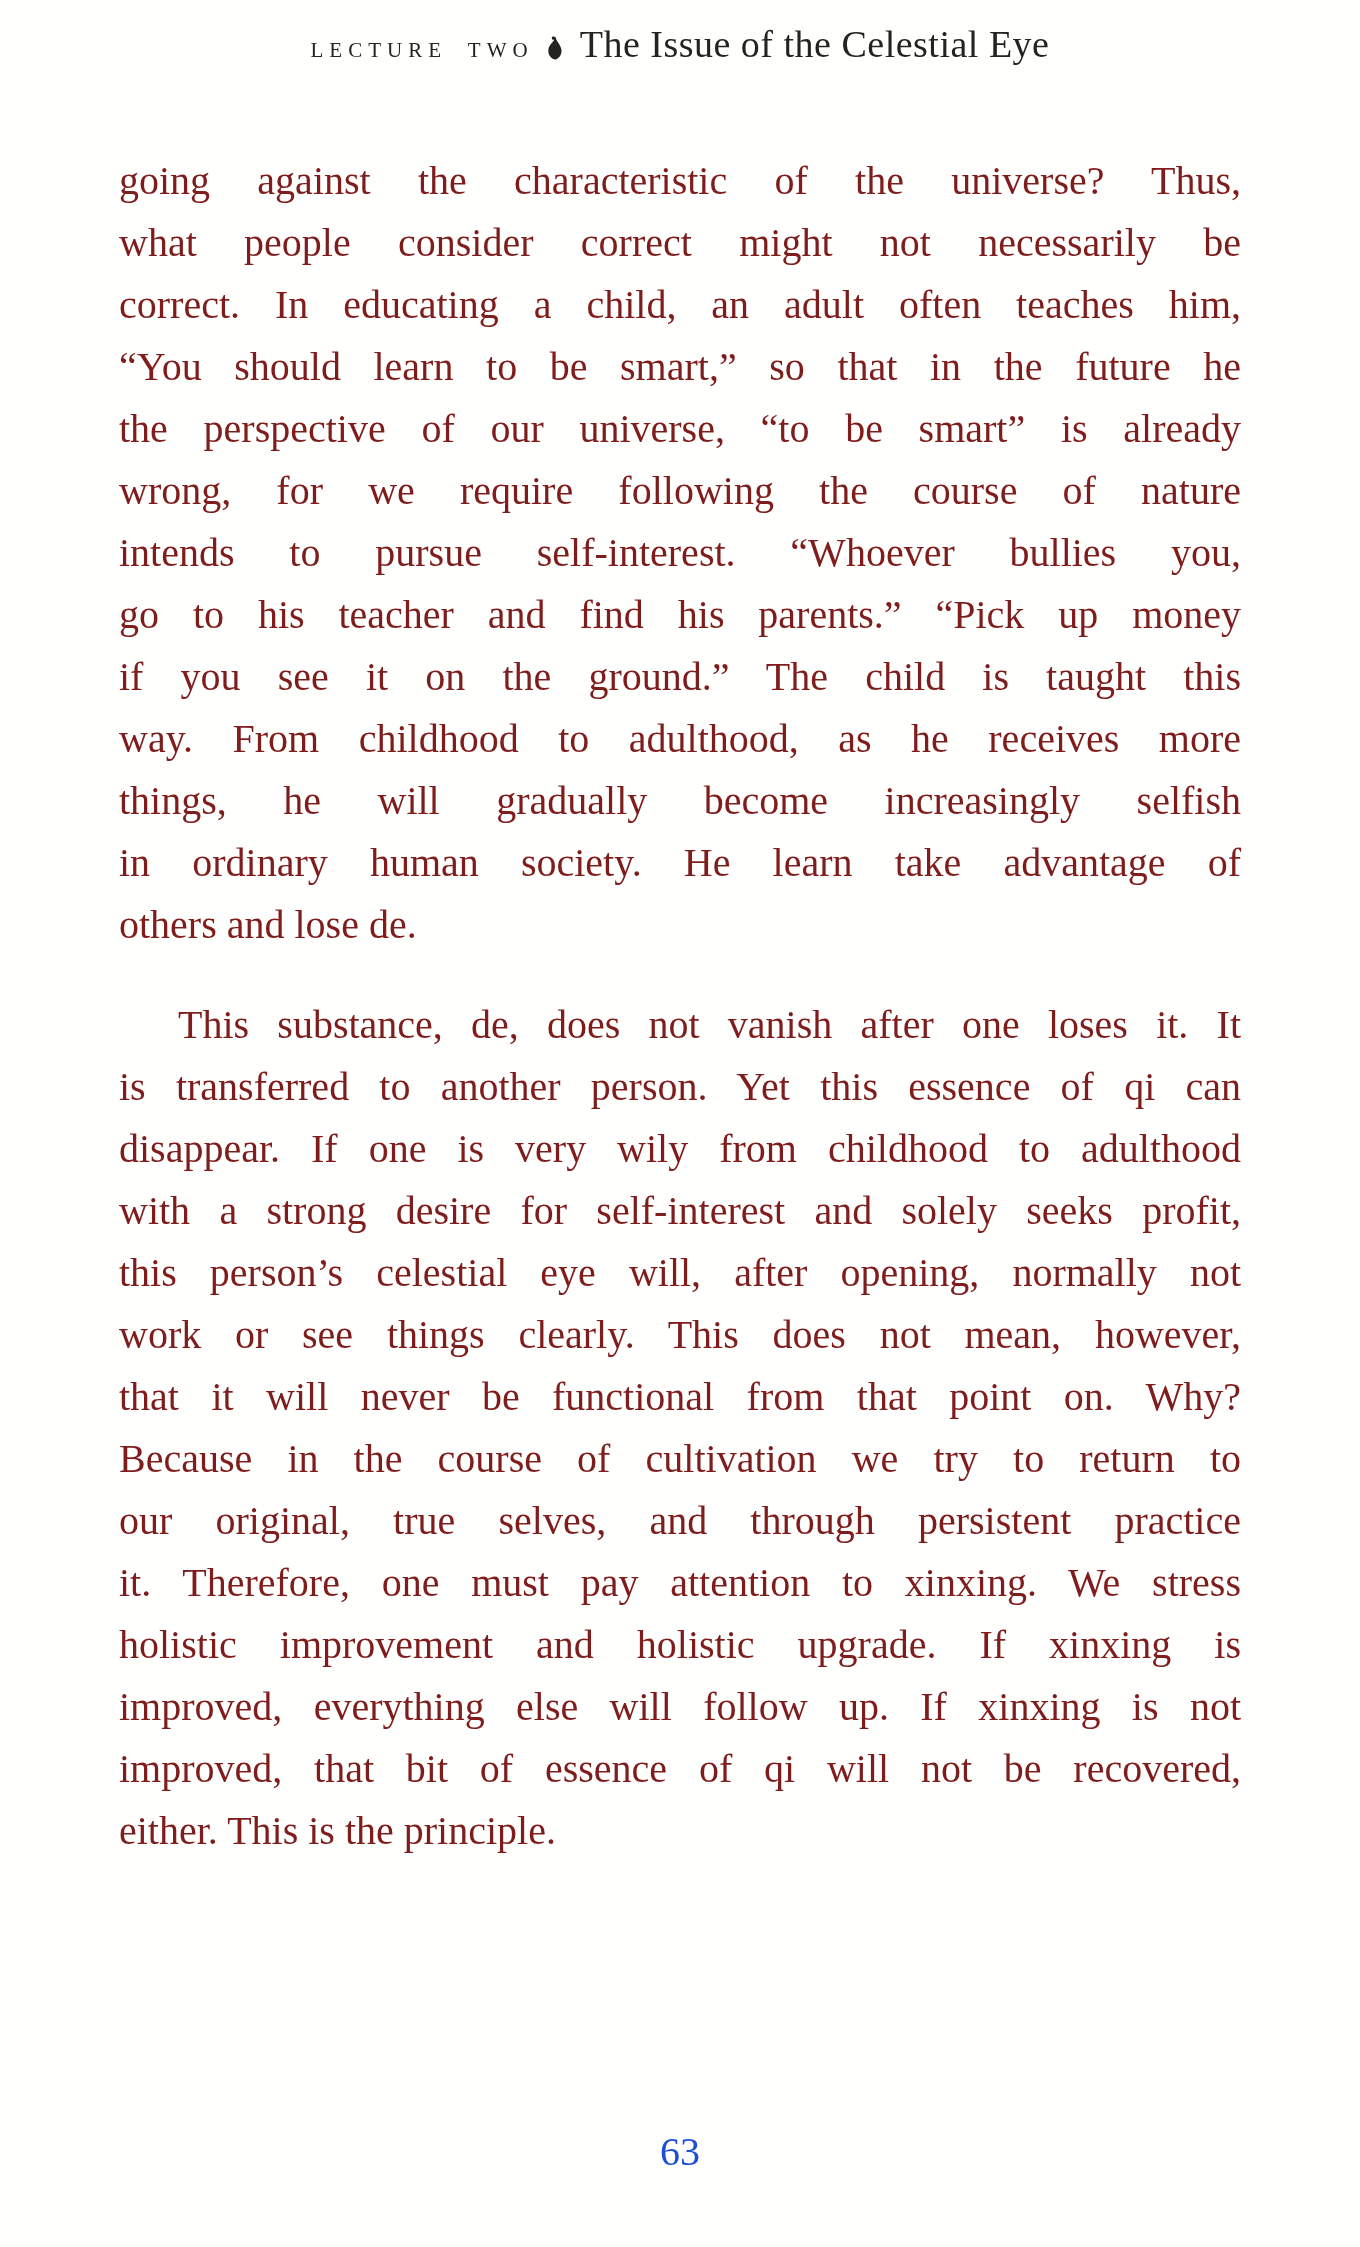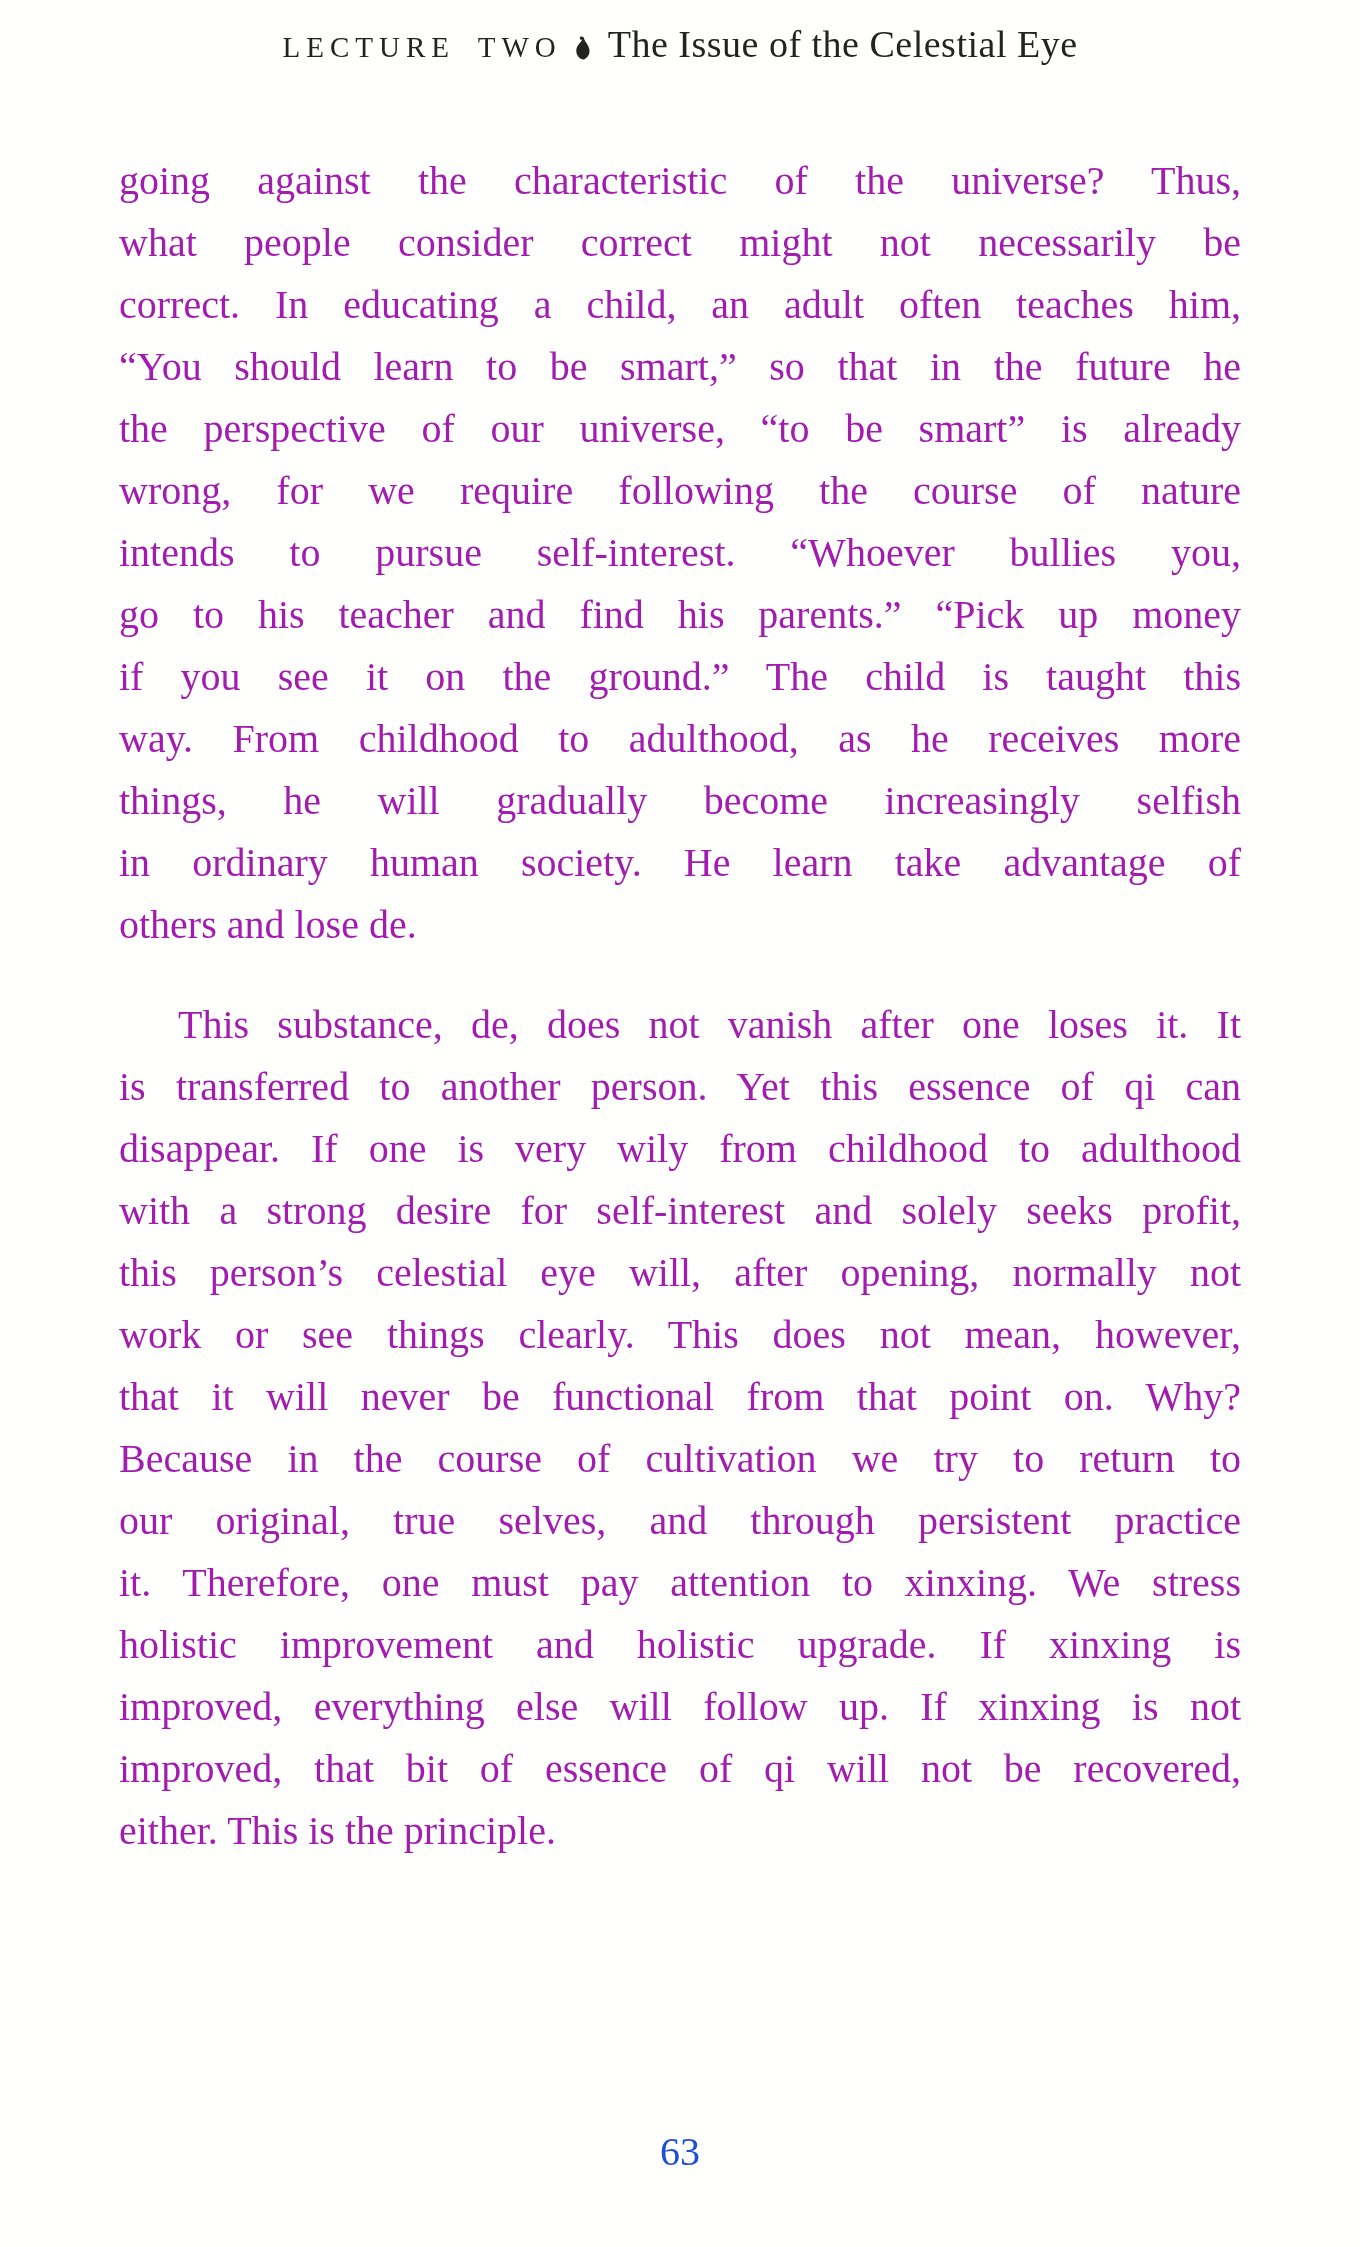--- a/index.html
+++ b/index.html
@@ -18,21 +18,21 @@
   }
   .running-header {
     position: absolute;
     top: 22px;
     left: 0;
     width: 100%;
     text-align: center;
     white-space: nowrap;
   }
   .running-header .chapter {
-    font-size: 29px;
+    font-size: 21px;
     letter-spacing: 6px;
     word-spacing: 10px;
     color: #232321;
   }
   .running-header .ornament {
     display: inline-block;
     vertical-align: -4px;
     margin: 0 14px 0 10px;
   }
   .running-header .title {
@@ -48,21 +48,21 @@
   }
   .paragraph { margin: 0; }
   .paragraph + .paragraph { margin-top: 38px; }
   .line {
     height: 62px;
     line-height: 62px;
     font-size: 40px;
     text-align: justify;
     text-align-last: justify;
     white-space: normal;
-    color: #a21caf;
+    color: #7f1d1d;
   }
   .line.last {
     text-align-last: left;
   }
   .line.indent {
     padding-left: 59px;
   }
   .folio {
     position: absolute;
     top: 2128px;

